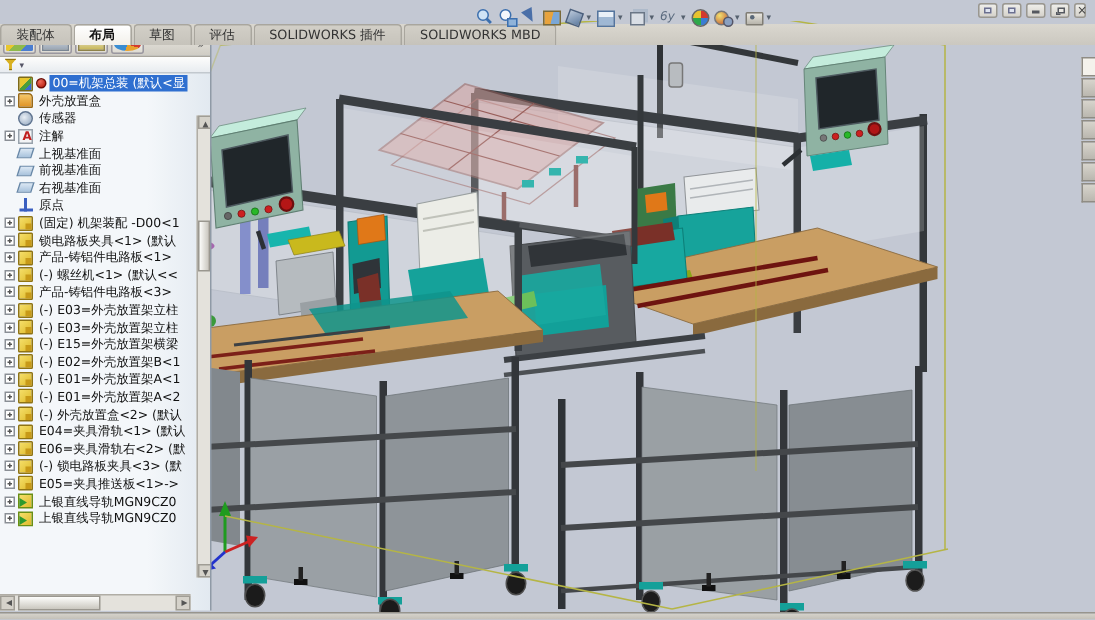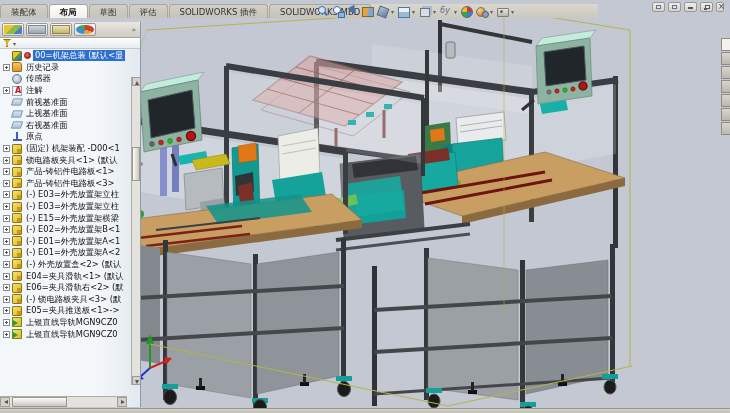--- a/index.html
+++ b/index.html
@@ -1,21 +1,21 @@
 <!DOCTYPE html>
 <html><head>
 <meta charset="utf-8">
 <style>
   * { margin:0; padding:0; box-sizing:border-box; }
   html,body { width:730px; height:413px; overflow:hidden;
     font-family:"DejaVu Sans","Liberation Sans",sans-serif; }
   body { position:relative; background:#c3c8d3; }
 
   
-  .chrome { position:absolute; left:0; top:4px; width:598px; height:14px;
+  .chrome { position:absolute; left:0; top:16px; width:730px; height:14px;
     background:linear-gradient(#dad7cf,#cbc8c0); z-index:40; }
   .tabs { display:flex; height:14px; align-items:stretch; }
   .tab { font-size:8.5px; color:#333; padding:1px 10px 0 10px; line-height:13px;
     background:linear-gradient(#d2cfc7,#c6c3bb); border:1px solid #a9a69e; border-bottom:none;
     border-radius:3px 3px 0 0; margin-right:1px; white-space:nowrap; cursor:default; }
   .tab.active { background:linear-gradient(#ffffff,#f2f0ea); color:#111;font-weight:bold; }
 
   
   .winbtns { position:absolute; right:6px; top:2px; display:flex; gap:3px; z-index:60; }
   .winbtn { width:13px; height:10px; background:linear-gradient(#efeeea,#d5d2ca);
@@ -412,41 +412,41 @@
     </div>
   <div class="trow sel">
         <span class="noexpand"></span>
         <span class="ticon ti-assembly-root"></span>
         <span class="badge-red"></span>
         <span class="lbl">00=机架总装 (默认&lt;显</span>
       </div>
       <div class="trow">
         <span class="expand"></span>
         <span class="ticon ti-history"></span>
-        <span class="lbl">历史记录</span>
+        <span class="lbl">外壳放置盒</span>
       </div>
       <div class="trow">
         <span class="noexpand"></span>
         <span class="ticon ti-sensors"></span>
         <span class="lbl">传感器</span>
       </div>
       <div class="trow">
         <span class="expand"></span>
         <span class="ticon ti-annotations"></span>
         <span class="lbl">注解</span>
       </div>
       <div class="trow">
         <span class="noexpand"></span>
         <span class="ticon ti-plane"></span>
-        <span class="lbl">前视基准面</span>
+        <span class="lbl">上视基准面</span>
       </div>
       <div class="trow">
         <span class="noexpand"></span>
         <span class="ticon ti-plane"></span>
-        <span class="lbl">上视基准面</span>
+        <span class="lbl">前视基准面</span>
       </div>
       <div class="trow">
         <span class="noexpand"></span>
         <span class="ticon ti-plane"></span>
         <span class="lbl">右视基准面</span>
       </div>
       <div class="trow">
         <span class="noexpand"></span>
         <span class="ticon ti-origin"></span>
         <span class="lbl">原点</span>
@@ -458,20 +458,25 @@
       </div>
       <div class="trow">
         <span class="expand"></span>
         <span class="ticon ti-component"></span>
         <span class="lbl">锁电路板夹具&lt;1&gt; (默认</span>
       </div>
       <div class="trow">
         <span class="expand"></span>
         <span class="ticon ti-component"></span>
         <span class="lbl">产品-铸铝件电路板&lt;1&gt;</span>
+      </div>
+      <div class="trow">
+        <span class="expand"></span>
+        <span class="ticon ti-component"></span>
+        <span class="lbl">(-) 螺丝机&lt;1&gt; (默认&lt;&lt;</span>
       </div>
       <div class="trow">
         <span class="expand"></span>
         <span class="ticon ti-component"></span>
         <span class="lbl">产品-铸铝件电路板&lt;3&gt;</span>
       </div>
       <div class="trow">
         <span class="expand"></span>
         <span class="ticon ti-component"></span>
         <span class="lbl">(-) E03=外壳放置架立柱</span>

